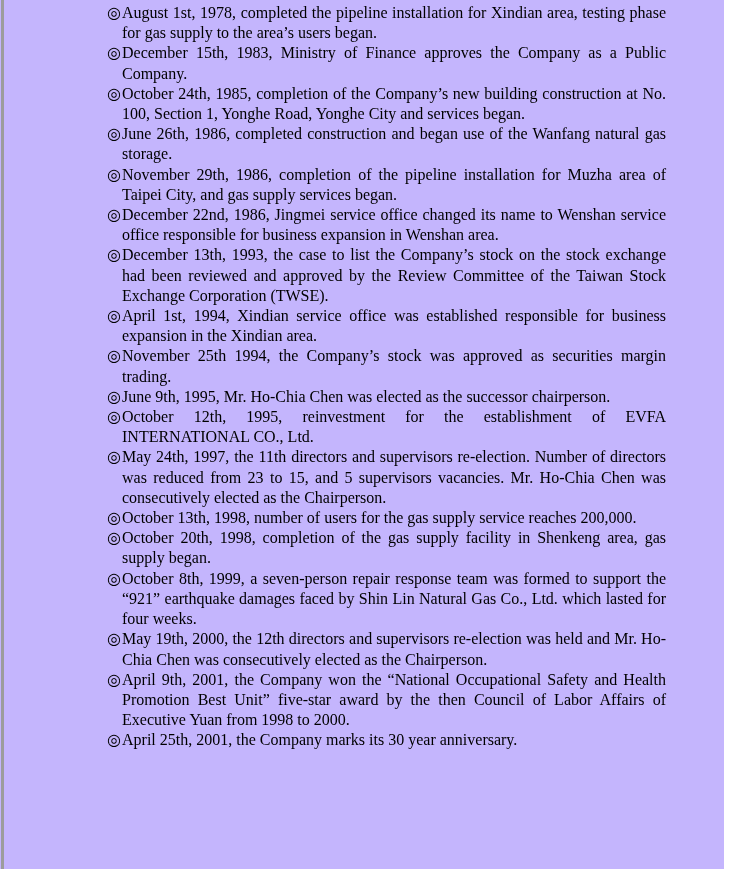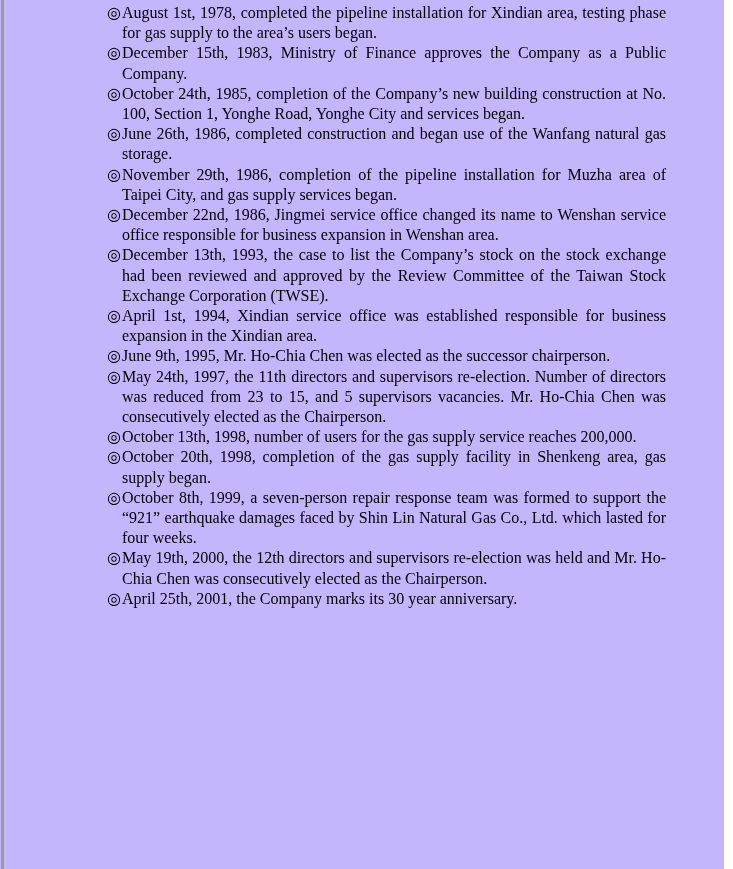--- a/index.html
+++ b/index.html
@@ -62,21 +62,24 @@
   <div class="edge-right"></div>
   <div class="content">
     <p class="entry"><span class="bullet">◎</span><span>August 1st, 1978, completed the pipeline installation for Xindian area, testing phase for gas supply to the area’s users began.</span></p>
     <p class="entry"><span class="bullet">◎</span><span>December 15th, 1983, Ministry of Finance approves the Company as a Public Company.</span></p>
     <p class="entry"><span class="bullet">◎</span><span>October 24th, 1985, completion of the Company’s new building construction at No. 100, Section 1, Yonghe Road, Yonghe City and services began.</span></p>
     <p class="entry"><span class="bullet">◎</span><span>June 26th, 1986, completed construction and began use of the Wanfang natural gas storage.</span></p>
     <p class="entry"><span class="bullet">◎</span><span>November 29th, 1986, completion of the pipeline installation for Muzha area of Taipei City, and gas supply services began.</span></p>
     <p class="entry"><span class="bullet">◎</span><span>December 22nd, 1986, Jingmei service office changed its name to Wenshan service office responsible for business expansion in Wenshan area.</span></p>
     <p class="entry"><span class="bullet">◎</span><span>December 13th, 1993, the case to list the Company’s stock on the stock exchange had been reviewed and approved by the Review Committee of the Taiwan Stock Exchange Corporation (TWSE).</span></p>
     <p class="entry"><span class="bullet">◎</span><span>April 1st, 1994, Xindian service office was established responsible for business expansion in the Xindian area.</span></p>
+    <p class="entry"><span class="bullet">◎</span><span>November 25th 1994, the Company’s stock was approved as securities margin trading.</span></p>
     <p class="entry"><span class="bullet">◎</span><span>June 9th, 1995, Mr. Ho-Chia Chen was elected as the successor chairperson.</span></p>
+    <p class="entry"><span class="bullet">◎</span><span>October 12th, 1995, reinvestment for the establishment of EVFA INTERNATIONAL CO., Ltd.</span></p>
     <p class="entry"><span class="bullet">◎</span><span>May 24th, 1997, the 11th directors and supervisors re-election. Number of directors was reduced from 23 to 15, and 5 supervisors vacancies. Mr. Ho-Chia Chen was consecutively elected as the Chairperson.</span></p>
     <p class="entry"><span class="bullet">◎</span><span>October 13th, 1998, number of users for the gas supply service reaches 200,000.</span></p>
     <p class="entry"><span class="bullet">◎</span><span>October 20th, 1998, completion of the gas supply facility in Shenkeng area, gas supply began.</span></p>
     <p class="entry"><span class="bullet">◎</span><span>October 8th, 1999, a seven-person repair response team was formed to support the “921” earthquake damages faced by Shin Lin Natural Gas Co., Ltd. which lasted for four weeks.</span></p>
     <p class="entry"><span class="bullet">◎</span><span>May 19th, 2000, the 12th directors and supervisors re-election was held and Mr. Ho-Chia Chen was consecutively elected as the Chairperson.</span></p>
+    <p class="entry"><span class="bullet">◎</span><span>April 9th, 2001, the Company won the “National Occupational Safety and Health Promotion Best Unit” five-star award by the then Council of Labor Affairs of Executive Yuan from 1998 to 2000.</span></p>
     <p class="entry"><span class="bullet">◎</span><span>April 25th, 2001, the Company marks its 30 year anniversary.</span></p>
   </div>
 </div>
 
 </body></html>

